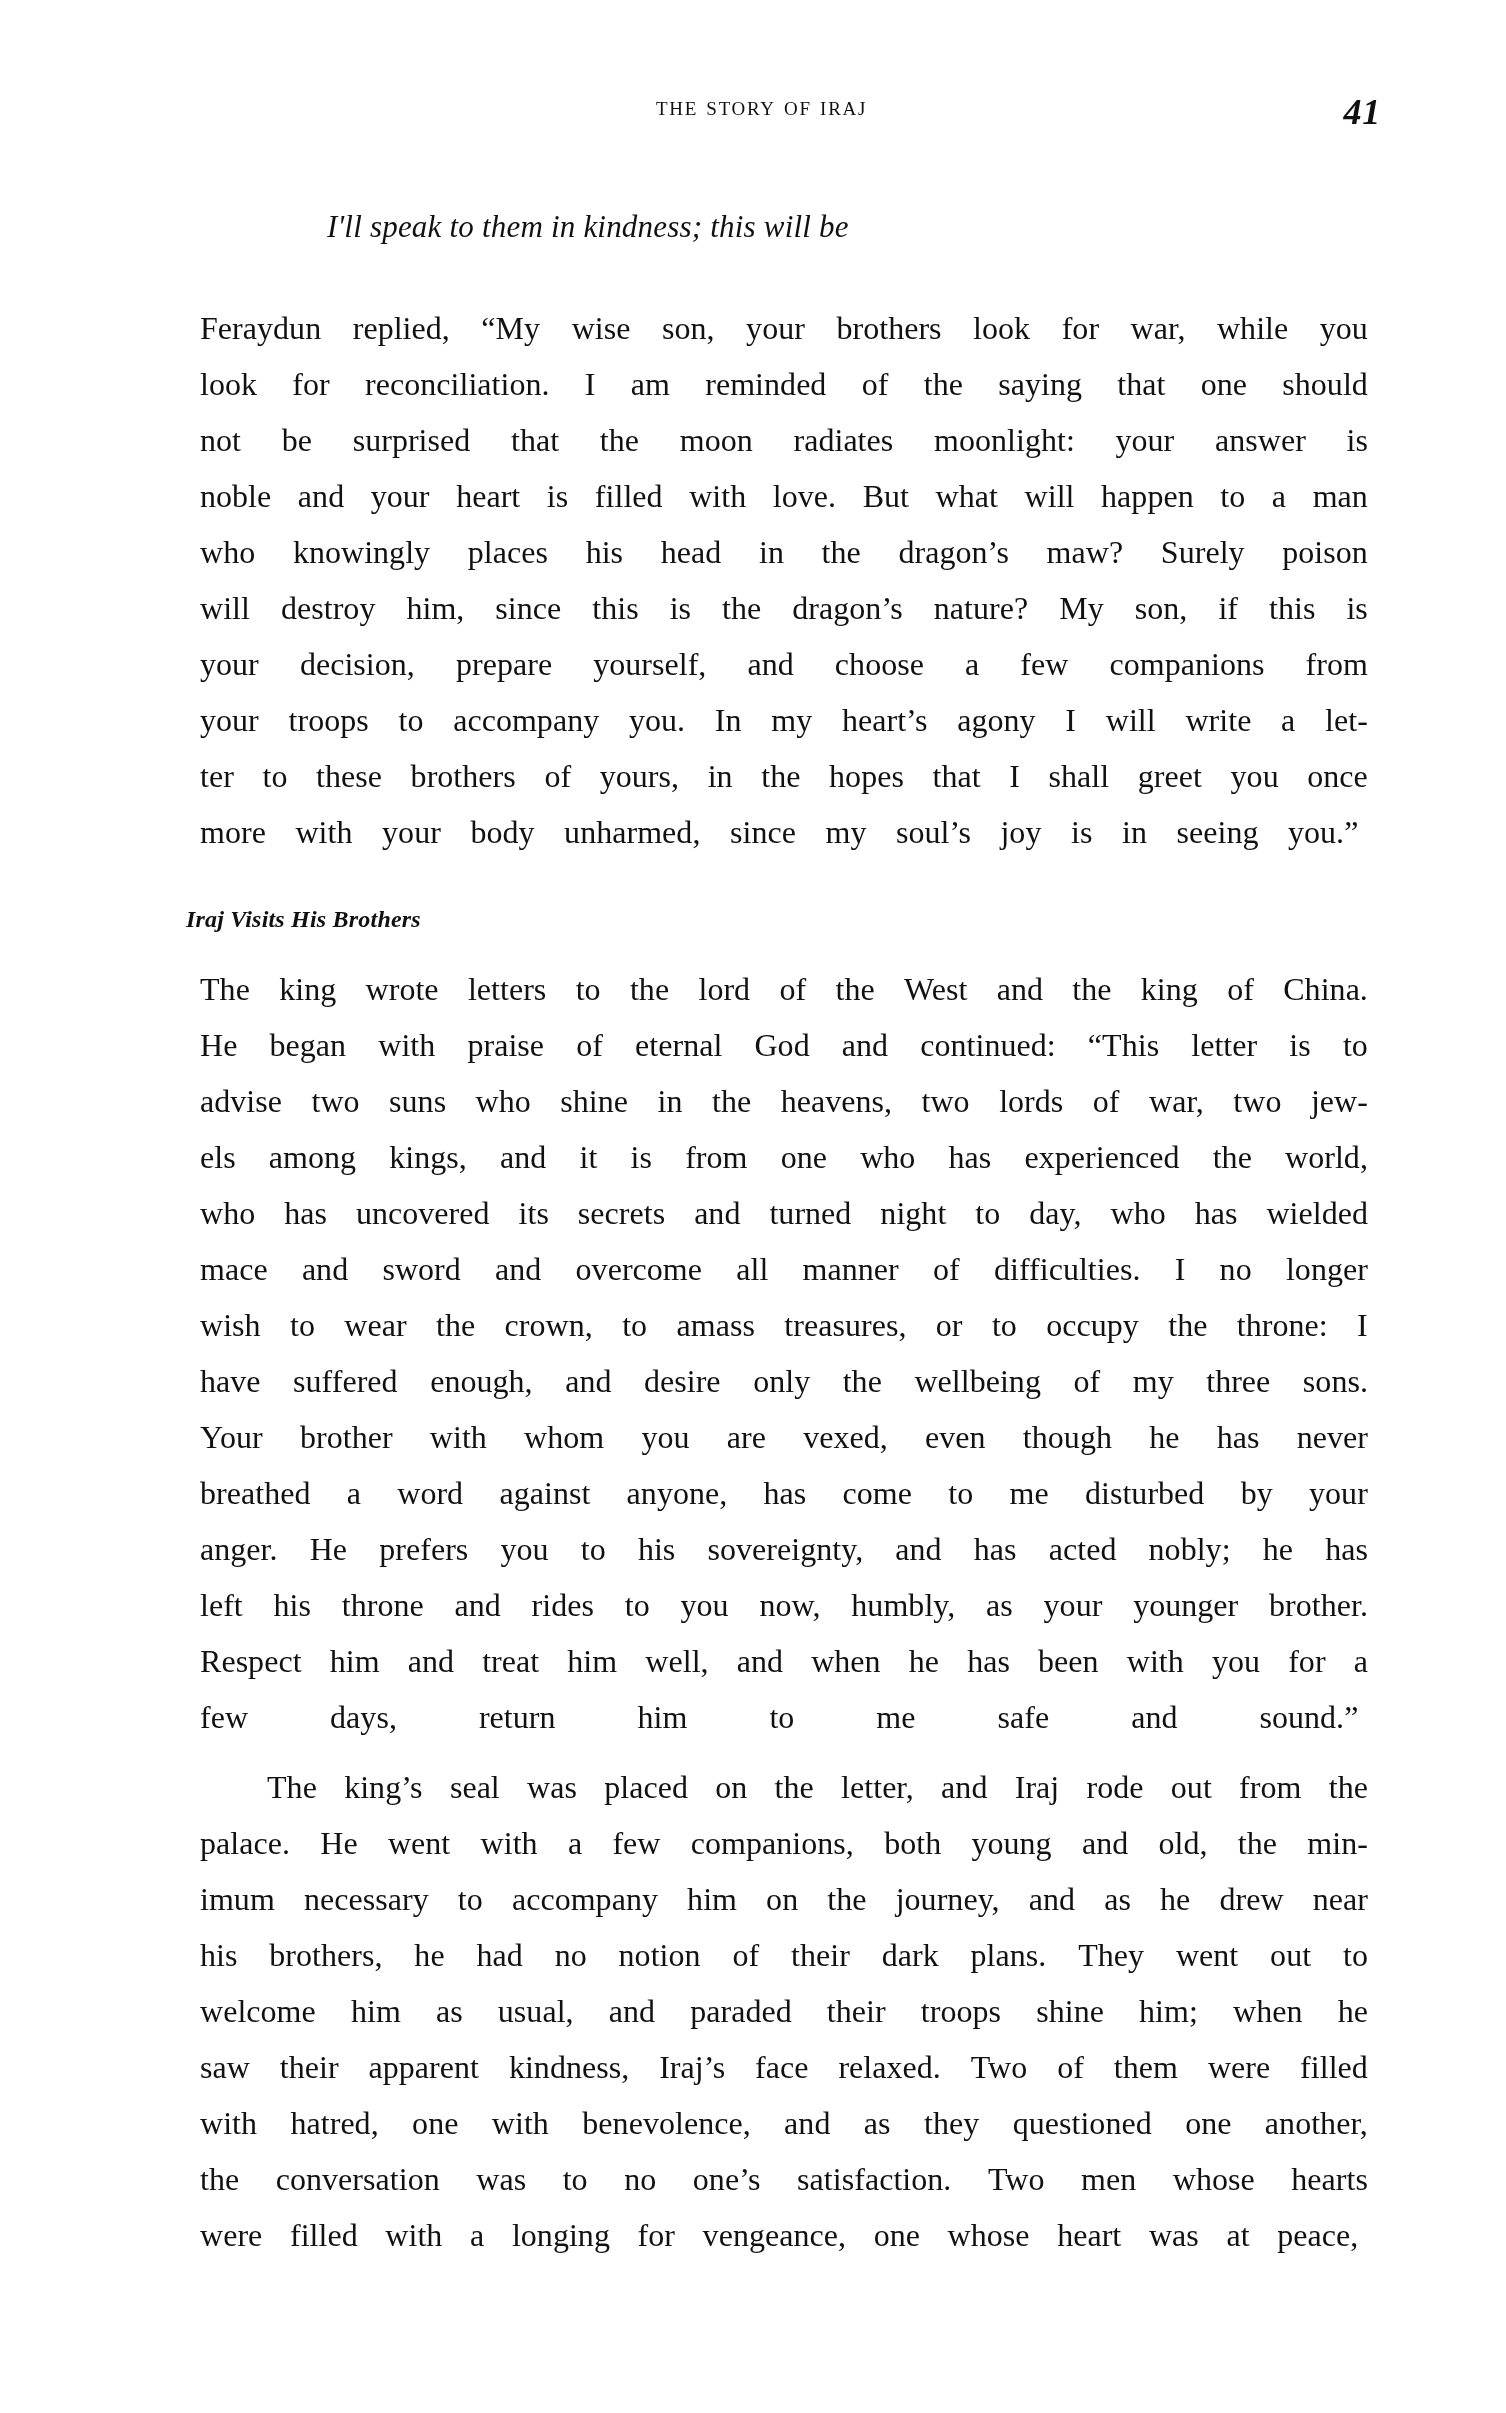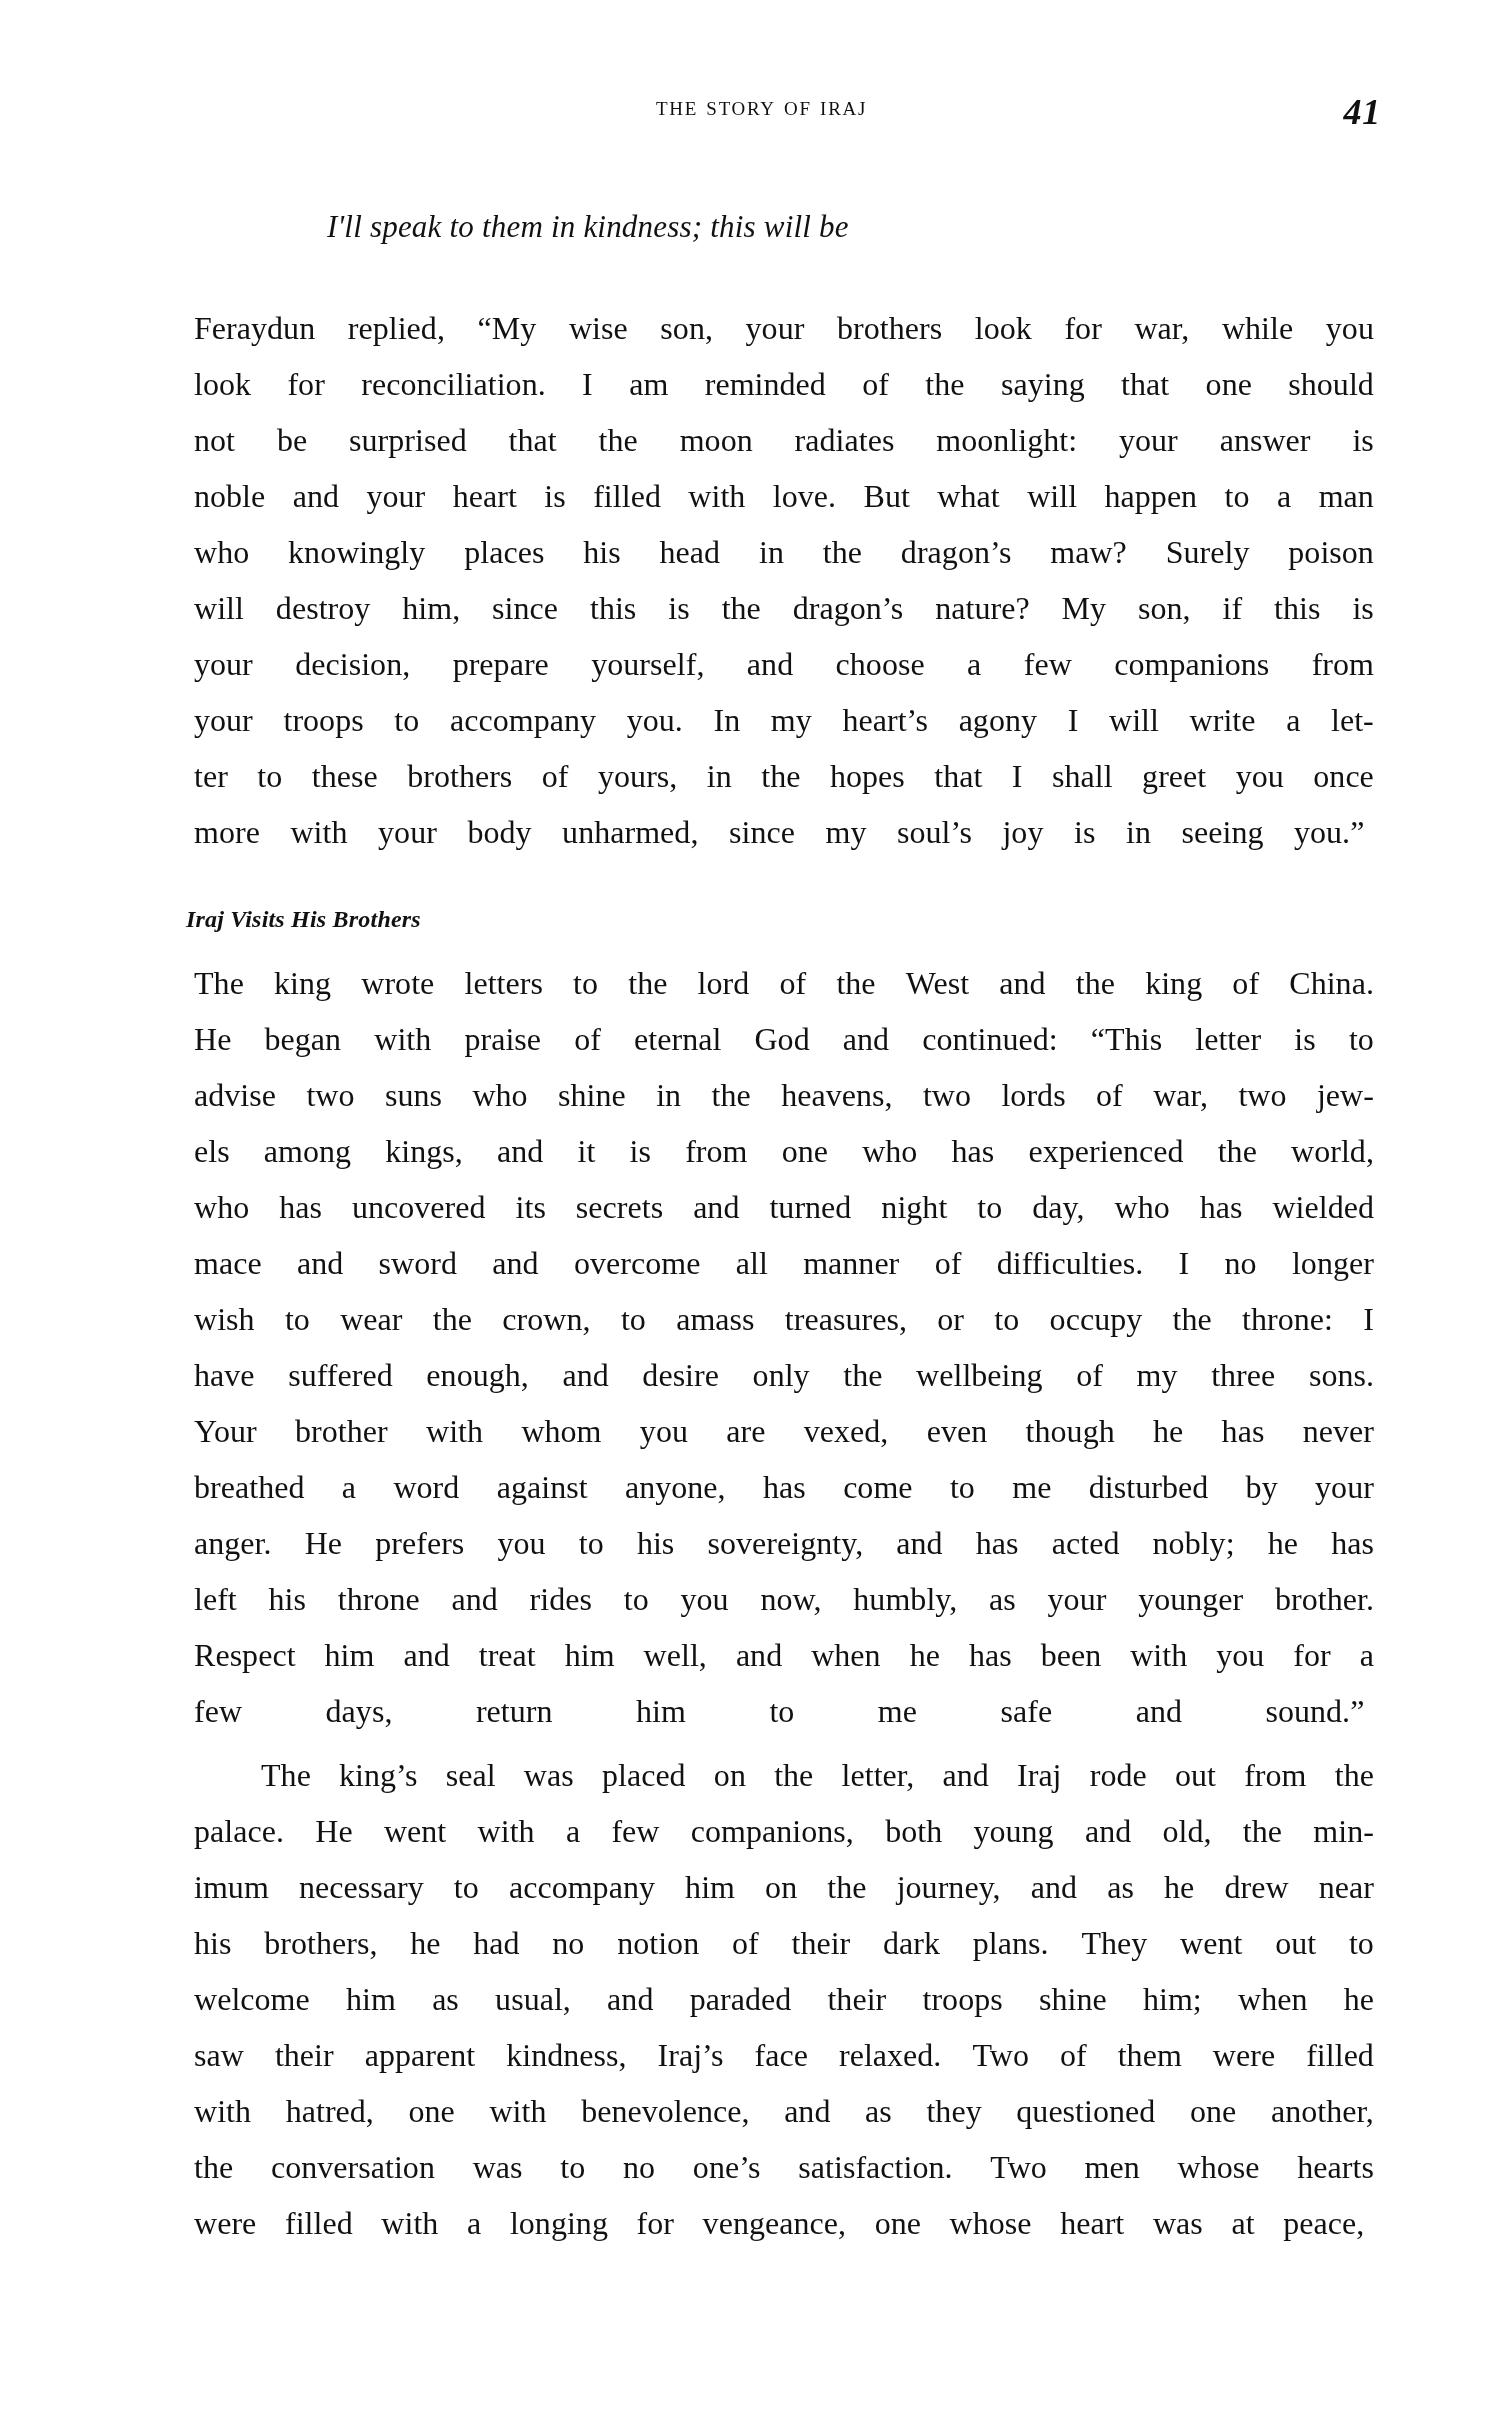--- a/index.html
+++ b/index.html
@@ -59,21 +59,21 @@
   .verse {
     margin: 0 0 45px 141px;
     font-style: italic;
     font-size: 31px;
     line-height: 56px;
     letter-spacing: 0.2px;
   }
   .verse .vline { display: block; white-space: nowrap; }
 
   .para {
-    margin: 8px;
+    margin: 14px;
     font-size: 32px;
     line-height: 56px;
     text-align: justify;
     text-justify: inter-word;
     hyphens: none;
     letter-spacing: 0.04px;
   }
   .para + .para { margin-top: 0; }
   
   .jl {

